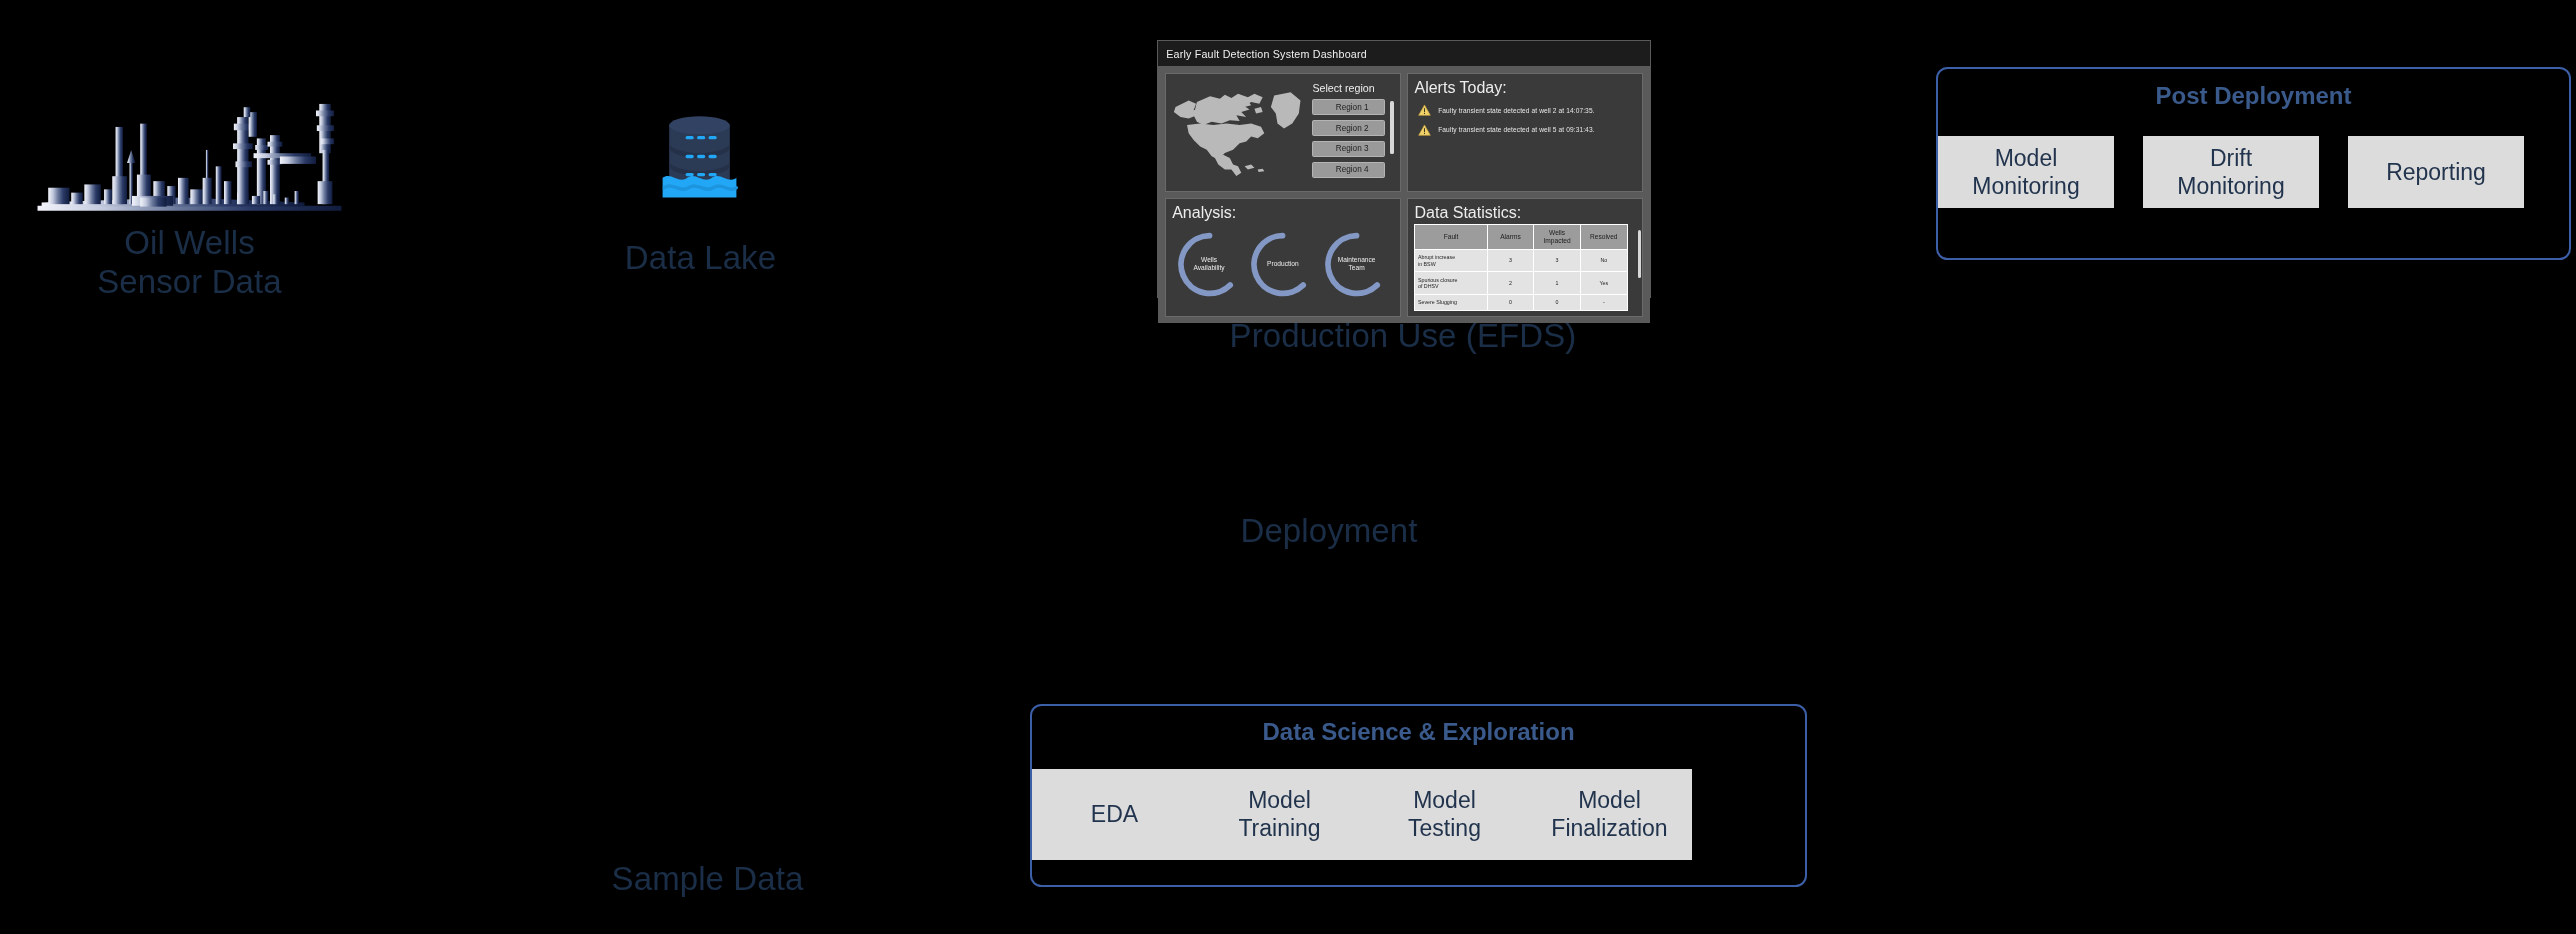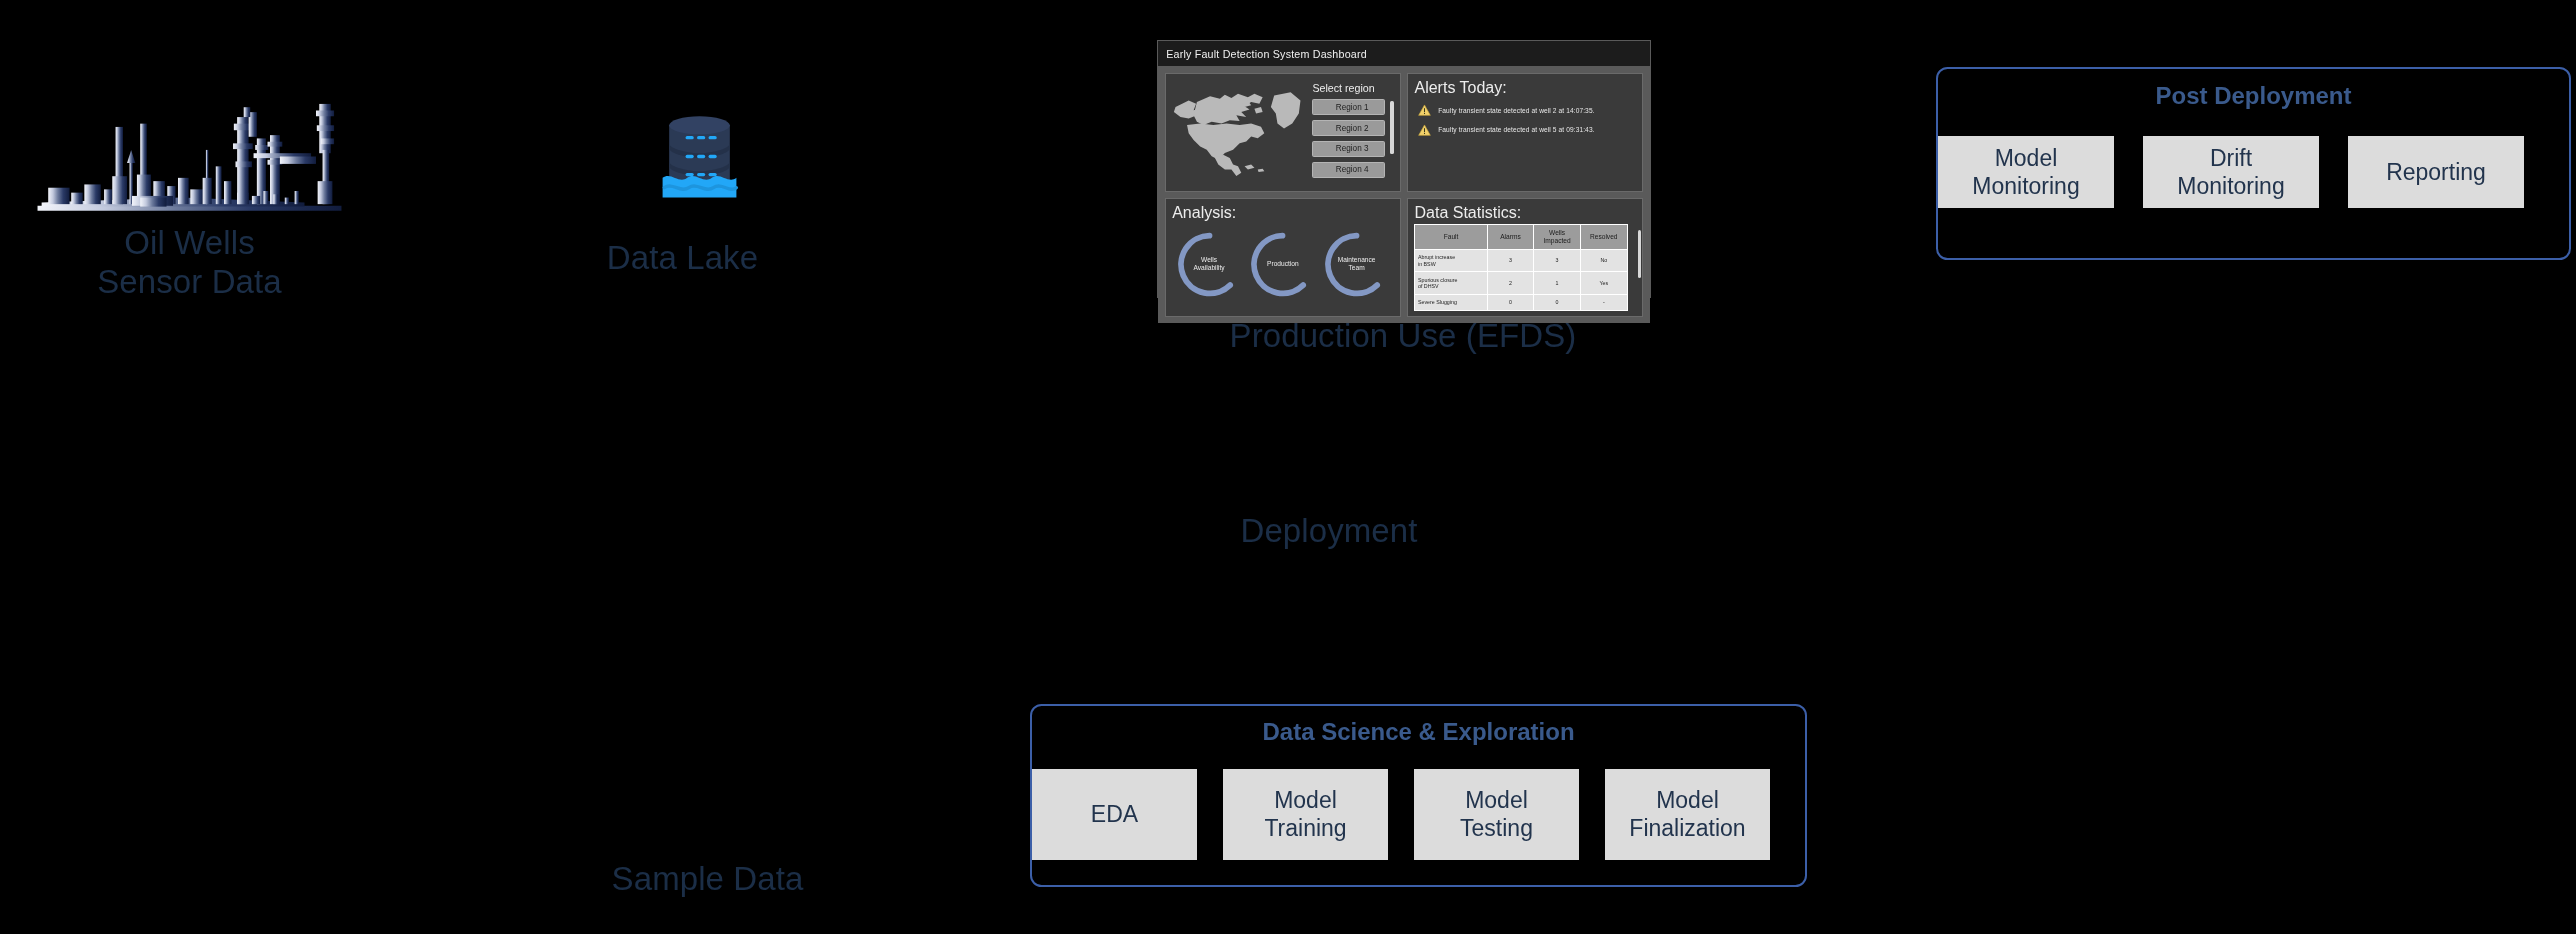--- a/index.html
+++ b/index.html
@@ -33,21 +33,21 @@
 
   
   #oilwells-icon { left: 33px; top: 99px; width: 313px; height: 115px; }
   .refinery-svg { display: block; width: 313px; height: 115px; }
 
   #oilwells-caption { left: 16.5px; top: 224px; width: 346px; }
 
   
   #datalake-icon { left: 638px; top: 107px; width: 123px; height: 99px; }
   .lake-svg { display: block; width: 123px; height: 99px; }
-  #datalake-caption { left: 526px; top: 239px; width: 313px; }
+  #datalake-caption { left: 544px; top: 239px; width: 313px; }
 
   
   #efds-dashboard {
     left: 1157px; top: 40px;
     width: 494px; height: 258px;
     background: #0c4a6e;
     border: 1.6px solid #5a5a5a;
     display: flex; flex-direction: column;
   }
   .efds-titlebar {
@@ -198,21 +198,21 @@
 
   
   #post-deployment-box { left: 1936px; top: 67px; width: 635px; height: 193px; }
   #post-deployment-box .group-title { margin-top: 13px; }
   #post-deployment-box .group-items { margin-top: 26px; gap: 29px; }
   #post-deployment-box .group-item { width: 176px; height: 72px; }
 
   
   #data-science-box { left: 1030px; top: 704px; width: 777px; height: 183px; }
   #data-science-box .group-title { margin-top: 11.5px; }
-  #data-science-box .group-items { margin-top: 23px; gap: 26px; }
+  #data-science-box .group-items { margin-top: 23px; }
   #data-science-box .group-item { width: 165px; height: 91px; }
 </style>
 </head>
 <body>
 
 <div id="stage">
 
   <div class="node" id="oilwells-icon">
     <svg class="refinery-svg" viewBox="0 0 380 140" xmlns="http://www.w3.org/2000/svg">
       <defs>

